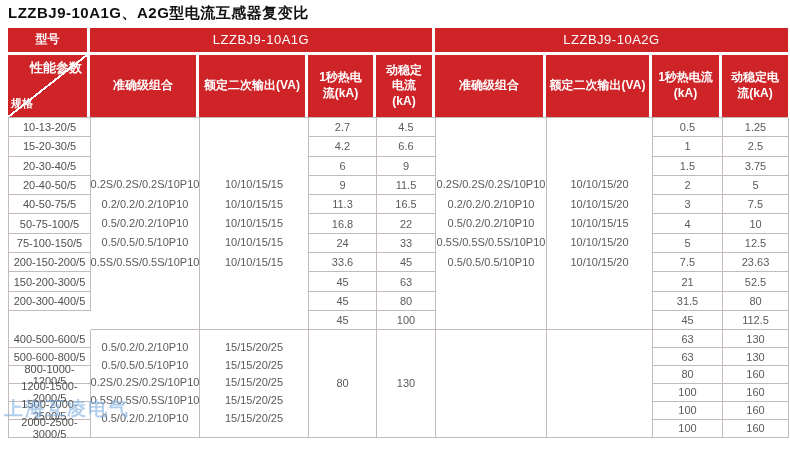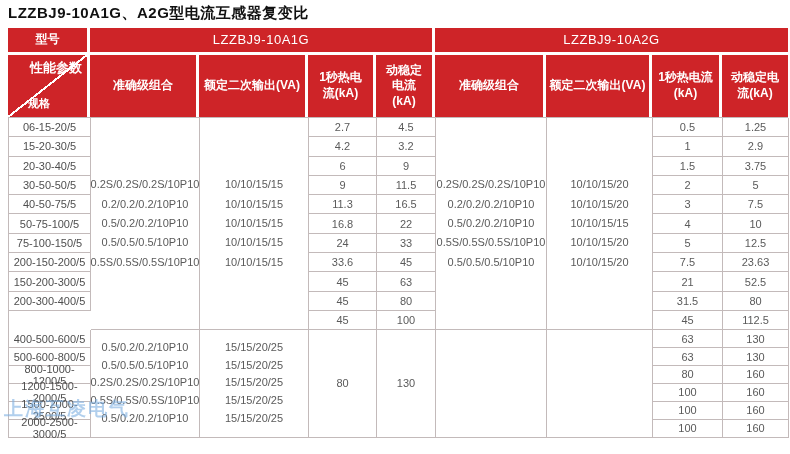--- a/index.html
+++ b/index.html
@@ -23,21 +23,21 @@
   .hc{background:var(--red);color:#fff;display:flex;align-items:center;justify-content:center;
       font-size:12px;font-weight:bold;text-align:center;line-height:1.3;
       border-right:3px solid #fff;}
   .hc.noR{border-right:none;}
   .hc.rowtop{border-bottom:3px solid #fff;}
   .hc.model-name{font-weight:normal;font-size:13px;letter-spacing:0.5px;}
   .diag{position:relative;background:
       linear-gradient(to bottom right,rgba(0,0,0,0) calc(50% - 1px),#fff calc(50% - 1px),#fff calc(50% + 1px),rgba(0,0,0,0) calc(50% + 1px)),
       var(--red);}
   .diag .tr{position:absolute;top:5px;right:5px;font-size:13px;}
-  .diag .bl{position:absolute;bottom:7px;left:20px;font-size:11px;}
+  .diag .bl{position:absolute;bottom:7px;left:3px;font-size:11px;}
   .hc.wrapcell{padding:0 6px;}
 
   
   .tbody{display:grid;width:780px;
     grid-template-columns:82px 109px 109px 68px 59px 111px 106px 70px 66px;
     grid-template-rows:repeat(11,19.3px) repeat(6,17.9px);
     border-top:1px solid var(--grid);border-left:1px solid var(--grid);
     font-size:11px;color:var(--body-text);}
   .c{border-right:1px solid var(--grid);border-bottom:1px solid var(--grid);
      display:flex;align-items:center;justify-content:center;text-align:center;background:#fff;}
@@ -72,24 +72,24 @@
     <div class="hc wrapcell">1秒热电流(kA)</div>
     <div class="hc wrapcell">动稳定电流(kA)</div>
     <div class="hc">准确级组合</div>
     <div class="hc">额定二次输出(VA)</div>
     <div class="hc wrapcell">1秒热电流(kA)</div>
     <div class="hc wrapcell noR">动稳定电流(kA)</div>
   </div>
 
   <div class="tbody">
 
-    <div class="c lbl" style="grid-area:1/1">06-15-20/5</div>
+    <div class="c lbl" style="grid-area:1/1">10-13-20/5</div>
     <div class="c lbl" style="grid-area:2/1">15-20-30/5</div>
     <div class="c lbl" style="grid-area:3/1">20-30-40/5</div>
-    <div class="c lbl" style="grid-area:4/1">30-50-50/5</div>
+    <div class="c lbl" style="grid-area:4/1">20-40-50/5</div>
     <div class="c lbl" style="grid-area:5/1">40-50-75/5</div>
     <div class="c lbl" style="grid-area:6/1">50-75-100/5</div>
     <div class="c lbl" style="grid-area:7/1">75-100-150/5</div>
     <div class="c lbl" style="grid-area:8/1">200-150-200/5</div>
     <div class="c lbl" style="grid-area:9/1">150-200-300/5</div>
     <div class="c lbl" style="grid-area:10/1">200-300-400/5</div>
     <div class="c lbl" style="grid-area:12/1">400-500-600/5</div>
     <div class="c lbl" style="grid-area:13/1">500-600-800/5</div>
     <div class="c lbl" style="grid-area:14/1">800-1000-1200/5</div>
     <div class="c lbl" style="grid-area:15/1">1200-1500-2000/5</div>
@@ -117,21 +117,21 @@
     <div class="c" style="grid-area:4/4">9</div>
     <div class="c" style="grid-area:5/4">11.3</div>
     <div class="c" style="grid-area:6/4">16.8</div>
     <div class="c" style="grid-area:7/4">24</div>
     <div class="c" style="grid-area:8/4">33.6</div>
     <div class="c" style="grid-area:9/4">45</div>
     <div class="c" style="grid-area:10/4">45</div>
     <div class="c" style="grid-area:11/4">45</div>
 
     <div class="c" style="grid-area:1/5">4.5</div>
-    <div class="c" style="grid-area:2/5">3.2</div>
+    <div class="c" style="grid-area:2/5">6.6</div>
     <div class="c" style="grid-area:3/5">9</div>
     <div class="c" style="grid-area:4/5">11.5</div>
     <div class="c" style="grid-area:5/5">16.5</div>
     <div class="c" style="grid-area:6/5">22</div>
     <div class="c" style="grid-area:7/5">33</div>
     <div class="c" style="grid-area:8/5">45</div>
     <div class="c" style="grid-area:9/5">63</div>
     <div class="c" style="grid-area:10/5">80</div>
     <div class="c" style="grid-area:11/5">100</div>
 
@@ -156,21 +156,21 @@
     <div class="c" style="grid-area:4/8">2</div>
     <div class="c" style="grid-area:5/8">3</div>
     <div class="c" style="grid-area:6/8">4</div>
     <div class="c" style="grid-area:7/8">5</div>
     <div class="c" style="grid-area:8/8">7.5</div>
     <div class="c" style="grid-area:9/8">21</div>
     <div class="c" style="grid-area:10/8">31.5</div>
     <div class="c" style="grid-area:11/8">45</div>
 
     <div class="c" style="grid-area:1/9">1.25</div>
-    <div class="c" style="grid-area:2/9">2.9</div>
+    <div class="c" style="grid-area:2/9">2.5</div>
     <div class="c" style="grid-area:3/9">3.75</div>
     <div class="c" style="grid-area:4/9">5</div>
     <div class="c" style="grid-area:5/9">7.5</div>
     <div class="c" style="grid-area:6/9">10</div>
     <div class="c" style="grid-area:7/9">12.5</div>
     <div class="c" style="grid-area:8/9">23.63</div>
     <div class="c" style="grid-area:9/9">52.5</div>
     <div class="c" style="grid-area:10/9">80</div>
     <div class="c" style="grid-area:11/9">112.5</div>
 

